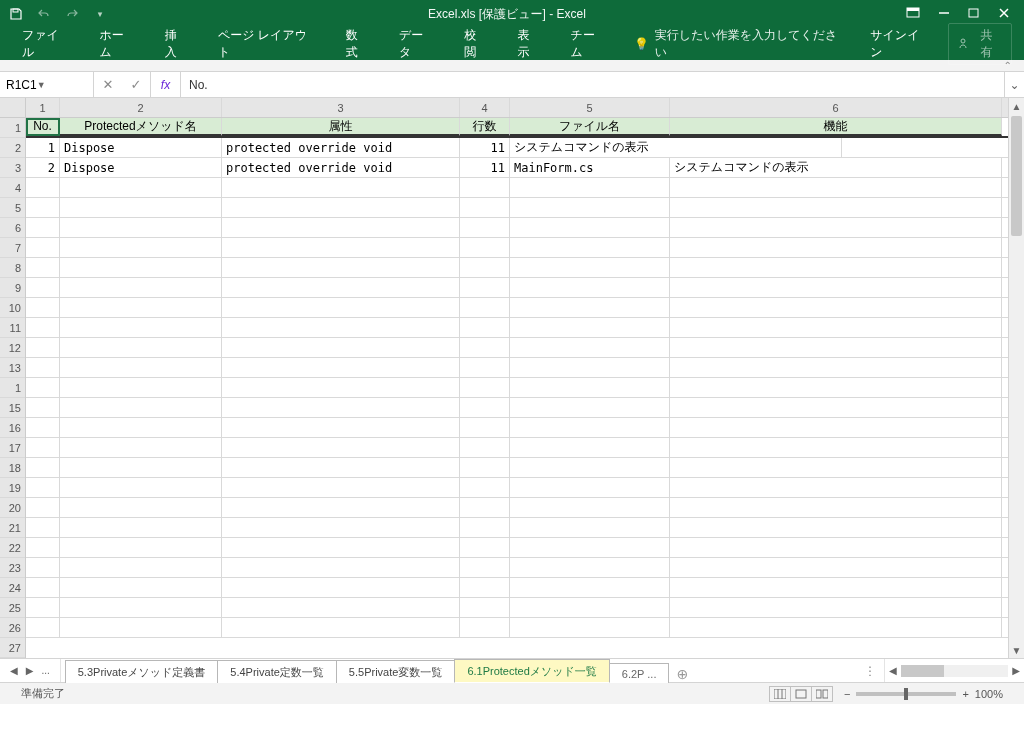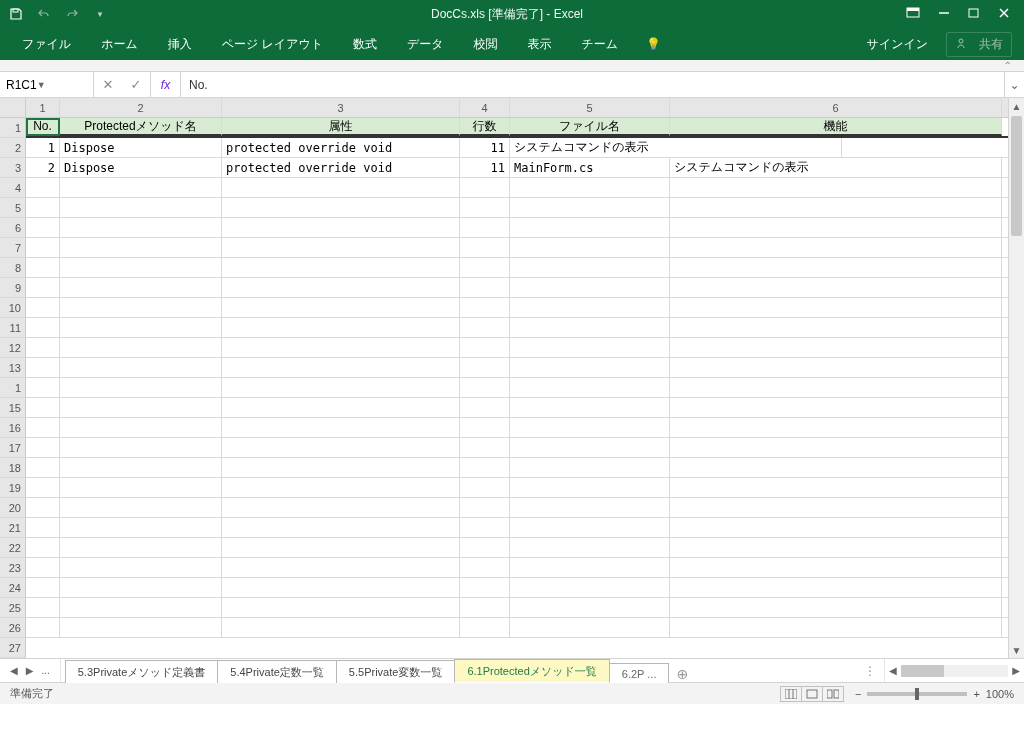--- a/index.html
+++ b/index.html
@@ -58,21 +58,21 @@
 .stab { padding: 4px 12px 3px; border: 1px solid #b7b7b7; border-bottom: none; background: #fff; margin-right: -1px; font-size: 11px; color: #444; position: relative; top: 1px; }
 .stab.active { background: #fef9c3; border-bottom: 1px solid #fff; color: #1e7a45; font-weight: 500; z-index: 2; }
 .stab.trunc { color: #666; }
 .addtab { padding: 0 8px; display: flex; align-items: center; color: #999; font-size: 14px; }
 .tabspacer { flex: 1; }
 .hsbar { width: 140px; display: flex; align-items: center; border-left: 1px solid #e4e4e4; padding: 0 4px; }
 .hsbar .tr { flex: 1; height: 12px; background: #f0f0f0; position: relative; margin: 0 4px; }
 .hsbar .th { position: absolute; left: 0; width: 40%; top: 0; bottom: 0; background: #c8c8c8; }
 .hsbar .ar { font-size: 10px; color: #666; }
 
-.statusbar { height: 22px; background: #f3f3f3; border-top: 1px solid #d4d4d4; display: flex; align-items: center; padding: 0 10px; font-size: 11px; color: #555; }
+.statusbar { height: 22px; background: #f3f3f3; border-top: 1px solid #d4d4d4; display: flex; align-items: center; padding: 0 21px; font-size: 11px; color: #555; }
 .statusbar .spacer { flex: 1; }
 .viewbtns { display: flex; gap: 0; margin-right: 12px; }
 .viewbtns span { width: 22px; height: 16px; border: 1px solid #c0c0c0; margin-right: -1px; display: flex; align-items: center; justify-content: center; }
 .zoom { display: flex; align-items: center; gap: 6px; }
 .zoom .slider { width: 100px; height: 4px; background: #c0c0c0; position: relative; }
 .zoom .slider .knob { position: absolute; left: 48px; top: -4px; width: 4px; height: 12px; background: #666; }
 </style>
 </head>
 <body>
 
@@ -89,21 +89,21 @@
           <path d="M5 3L2 6l3 3M2 6h6a3 3 0 013 3" fill="none" stroke="#fff" stroke-width="1.2"></path>
         </svg>
       </span>
     <span class="icon" style="opacity:.5">
         <svg width="14" height="14" viewBox="0 0 14 14">
           <path d="M9 3l3 3-3 3M12 6H6a3 3 0 00-3 3" fill="none" stroke="#fff" stroke-width="1.2"></path>
         </svg>
       </span>
     <span class="icon" style="opacity:.7;font-size:9px">▾</span>
   </div>
-  <div class="title">DocCs.xls  [準備完了] - Excel</div>
+  <div class="title">Excel.xls  [保護ビュー] - Excel</div>
   <div class="wincontrols">
     <span><svg width="14" height="12" viewBox="0 0 14 12">
           <rect x="1" y="1" width="12" height="9" fill="none" stroke="#fff"></rect>
           <rect x="1" y="1" width="12" height="3" fill="#fff"></rect>
         </svg></span>
     <span><svg width="12" height="12" viewBox="0 0 12 12">
           <line x1="1" y1="6" x2="11" y2="6" stroke="#fff" stroke-width="1.5"></line>
         </svg></span>
     <span><svg width="12" height="12" viewBox="0 0 12 12">
           <rect x="1" y="2" width="9" height="8" fill="none" stroke="#fff"></rect>
@@ -119,20 +119,21 @@
   <div class="tab">ホーム</div>
   <div class="tab">挿入</div>
   <div class="tab">ページ レイアウト</div>
   <div class="tab">数式</div>
   <div class="tab">データ</div>
   <div class="tab">校閲</div>
   <div class="tab">表示</div>
   <div class="tab">チーム</div>
   <div class="tellme">
     <span>💡</span>
+    <span>実行したい作業を入力してください</span>
   </div>
   <div class="spacer"></div>
   <div class="signin">サインイン</div>
   <div class="share">
     <span><svg width="12" height="12" viewBox="0 0 12 12">
           <circle cx="6" cy="4" r="2" fill="none" stroke="#fff"></circle>
           <path d="M3 11c0-2 1.5-3 3-3s3 1 3 3" fill="none" stroke="#fff"></path>
         </svg></span>
     <span>共有</span>
   </div>

